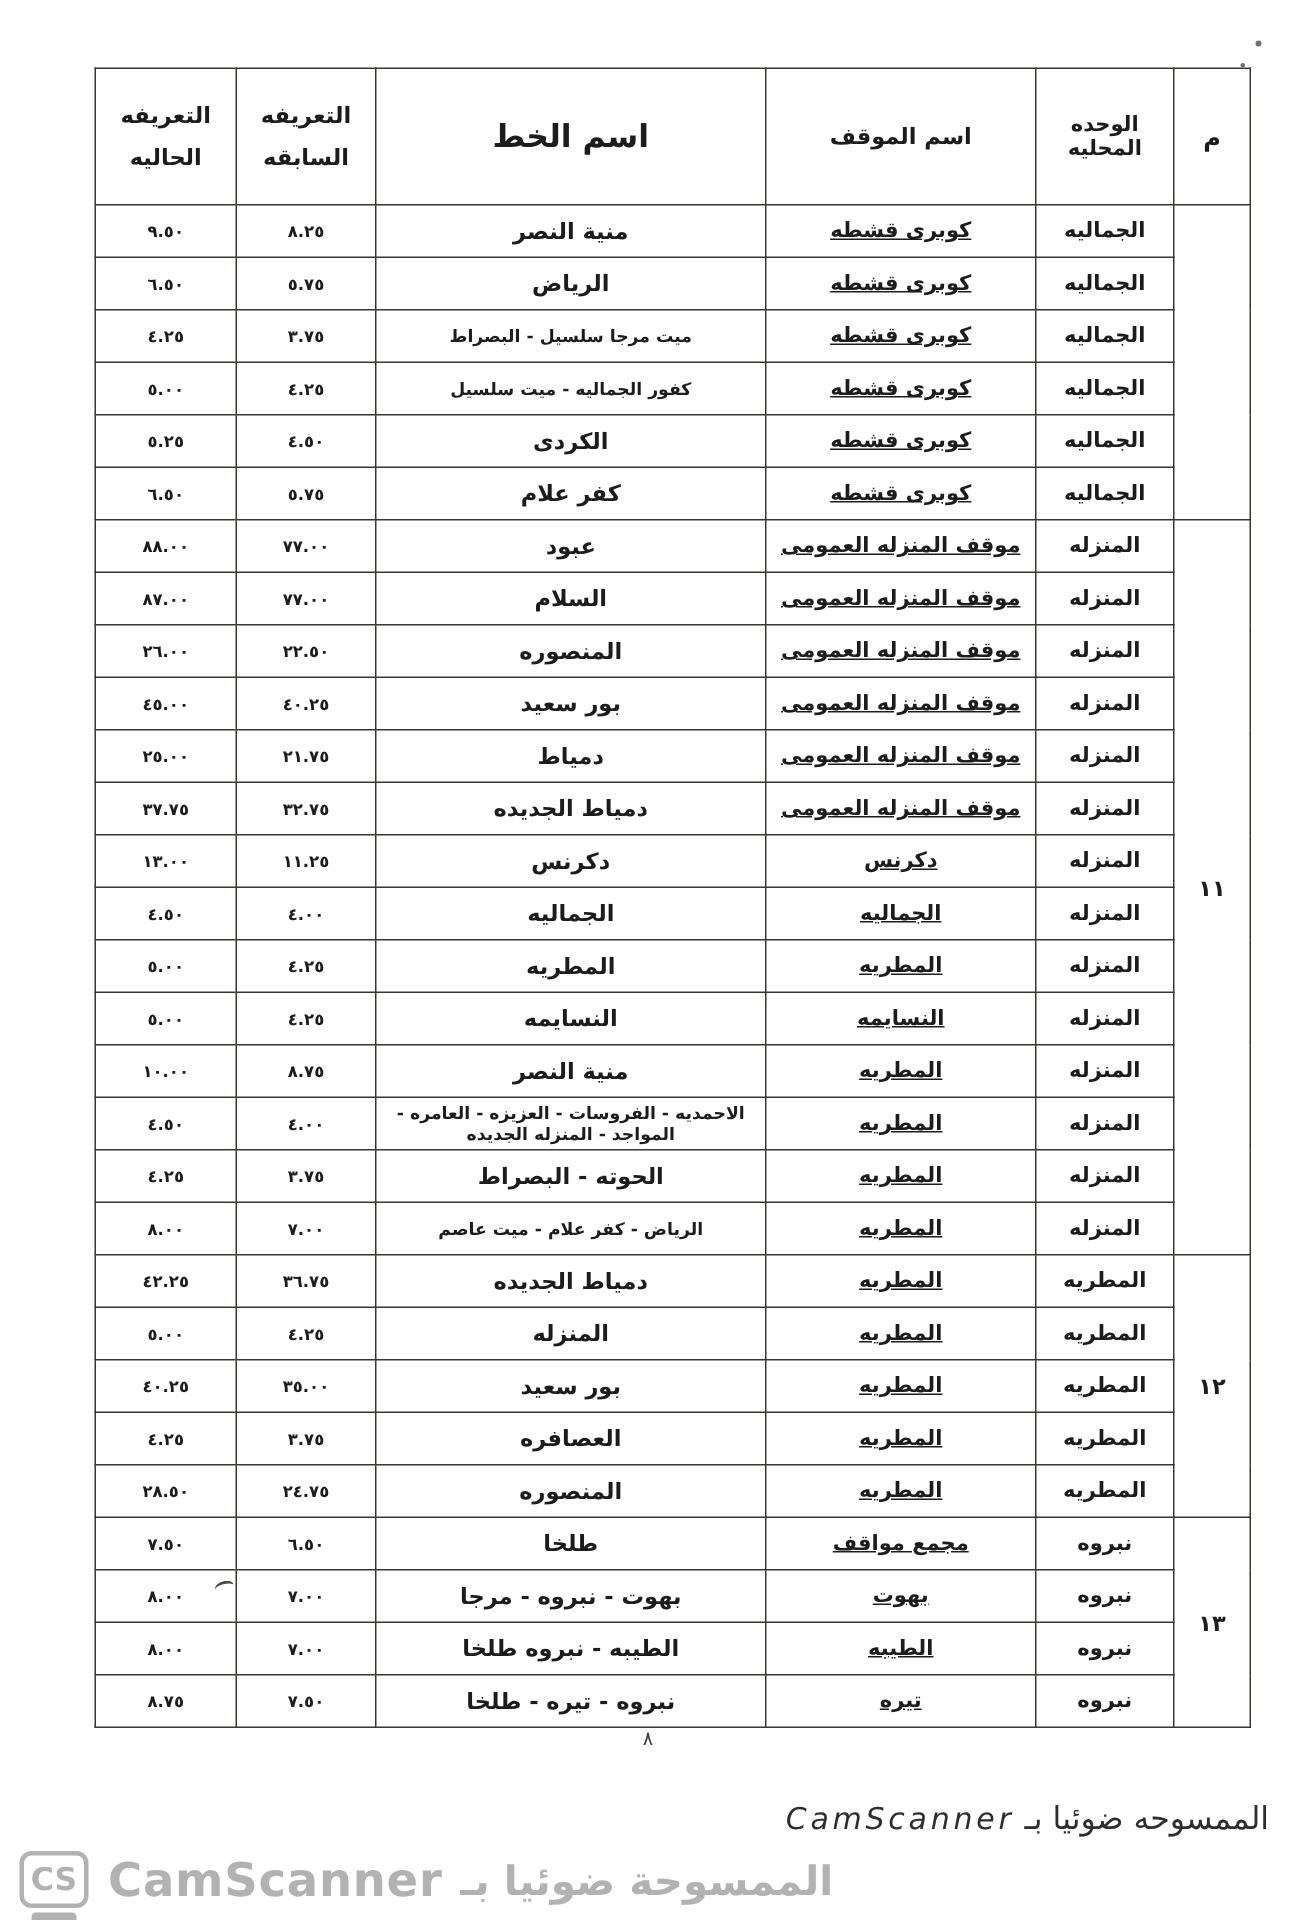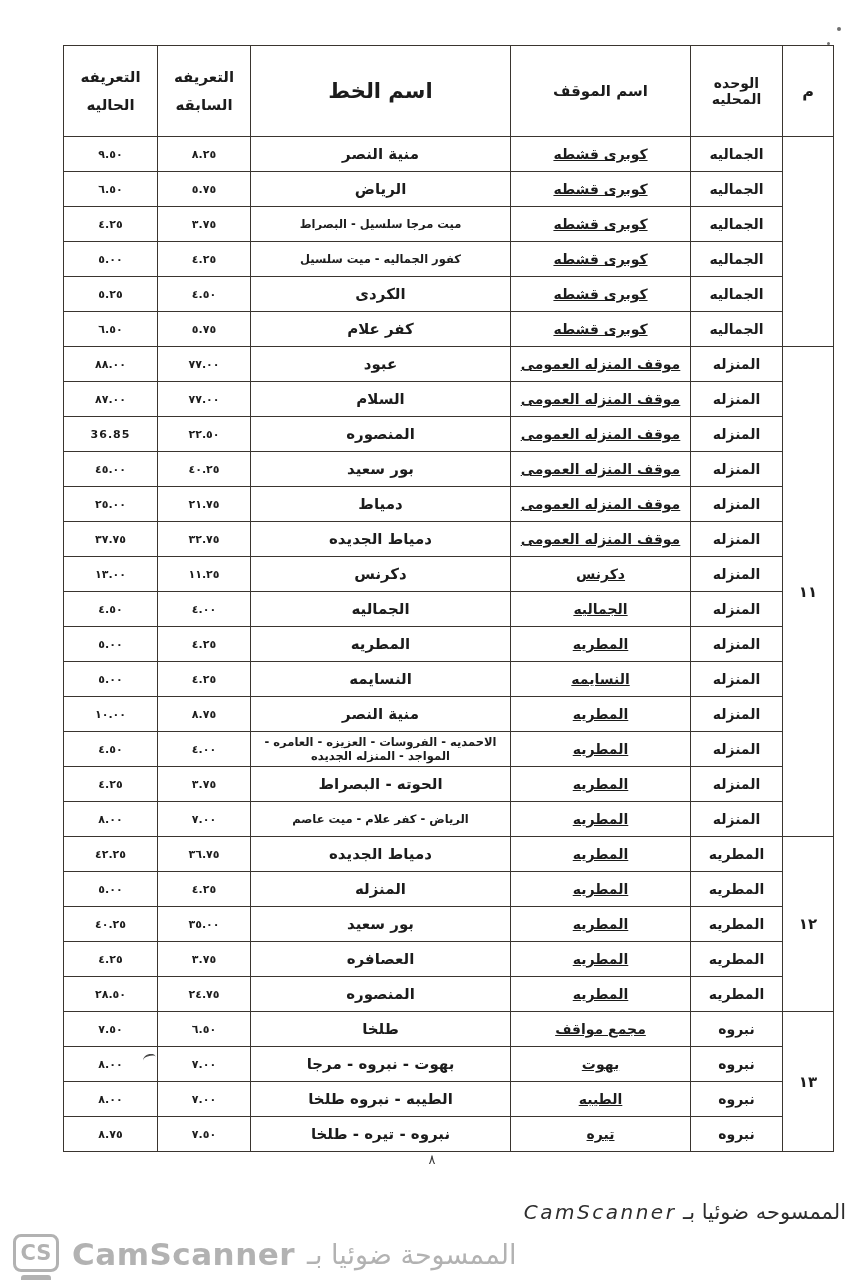--- a/index.html
+++ b/index.html
@@ -102,21 +102,21 @@
     width: 30px; height: 16px;
     background: #b2b2b2;
     border-radius: 3px;
     margin-top: 3px;
   }
   .footer-text-row { display: flex; align-items: center; gap: 12px; margin-top: 2px; }
   .footer-brand .brand-name {
     font-size: 31px; font-weight: 800; color: #b2b2b2; letter-spacing: 0.5px;
   }
   .footer-brand .brand-arabic {
-    font-size: 27px; font-weight: 400; color: #b2b2b2; direction: rtl;
+    font-size: 27px; font-weight: 700; color: #b2b2b2; direction: rtl;
   }
   
   .speck { position: absolute; background: #6f6f6f; border-radius: 50%; }
   .speck.s1 { width: 4px; height: 4px; top: 27px; left: 837px; }
   .speck.s2 { width: 3px; height: 3px; top: 42px; left: 827px; }
   .pen-mark {
     position: absolute;
     top: 1054px; left: 143px;
     width: 13px; height: 7px;
     border-top: 2.5px solid #4a4a4a;
@@ -205,21 +205,21 @@
           <td class="c-stop">موقف المنزله العمومى</td>
           <td class="c-line">السلام</td>
           <td class="c-num">٧٧.٠٠</td>
           <td class="c-num">٨٧.٠٠</td>
         </tr>
         <tr>
           <td class="c-unit">المنزله</td>
           <td class="c-stop">موقف المنزله العمومى</td>
           <td class="c-line">المنصوره</td>
           <td class="c-num">٢٢.٥٠</td>
-          <td class="c-num">36.85</td>
+          <td class="c-num">٢٦.٠٠</td>
         </tr>
         <tr>
           <td class="c-unit">المنزله</td>
           <td class="c-stop">موقف المنزله العمومى</td>
           <td class="c-line">بور سعيد</td>
           <td class="c-num">٤٠.٢٥</td>
           <td class="c-num">٤٥.٠٠</td>
         </tr>
         <tr>
           <td class="c-unit">المنزله</td>

